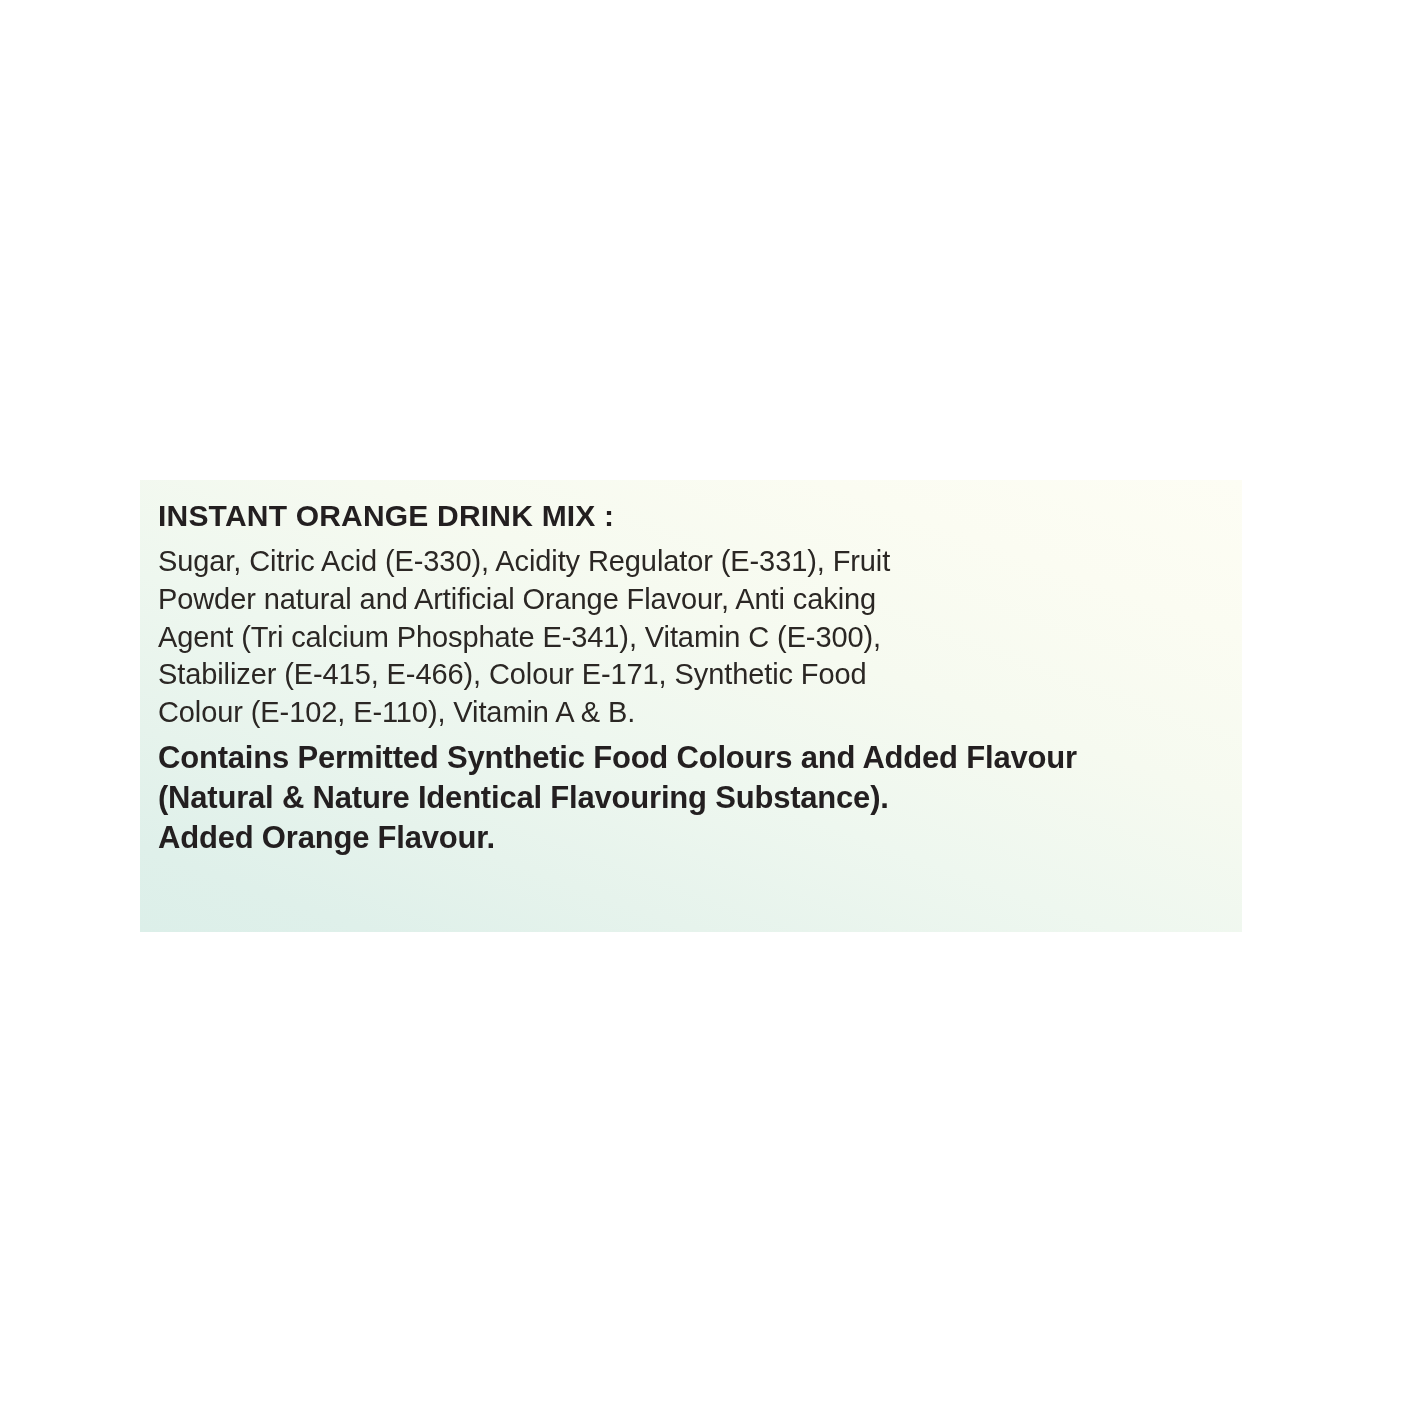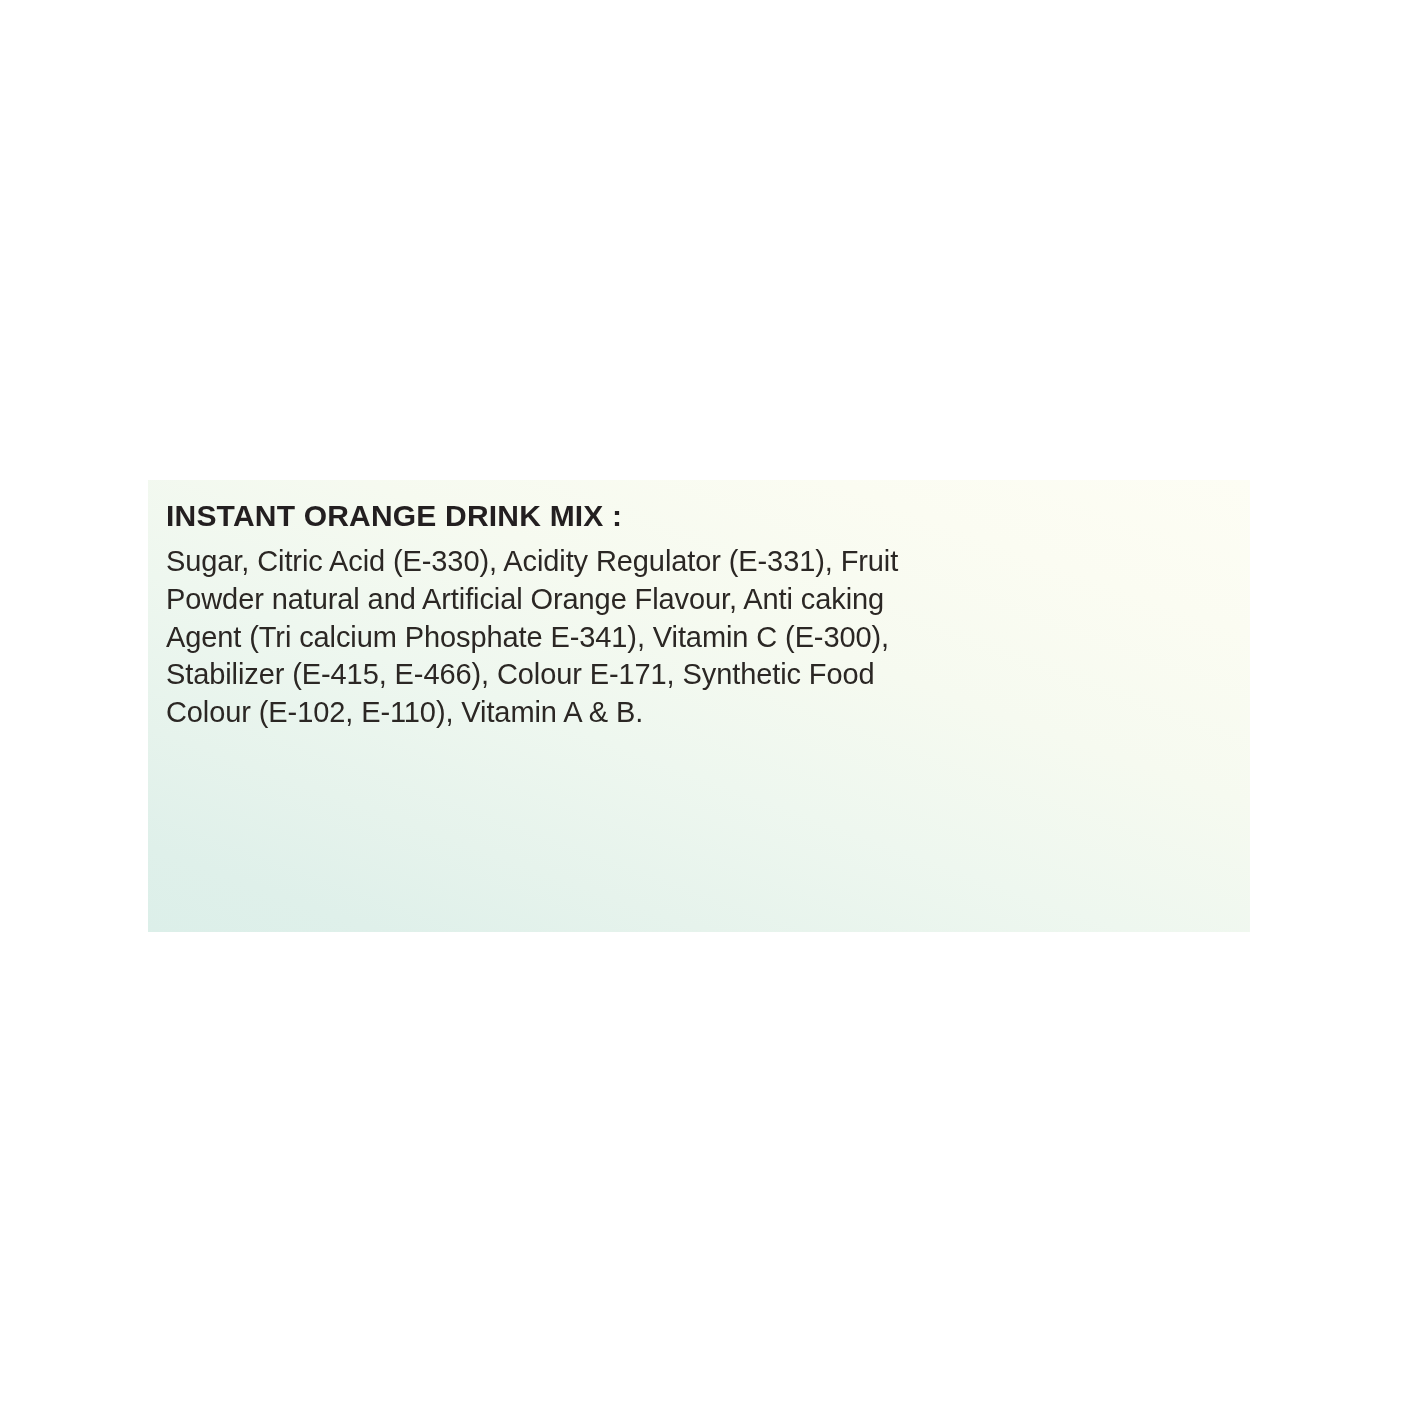--- a/index.html
+++ b/index.html
@@ -16,21 +16,21 @@
   .page {
     position: relative;
     width: 1416px;
     height: 1416px;
     overflow: hidden;
     background: #ffffff;
   }
   
   .label-panel {
     position: absolute;
-    left: 148px;
+    left: 140px;
     top: 480px;
     width: 1102px;
     height: 452px;
     background:
       linear-gradient(200deg,
         #fdfdf4 0%,
         #fbfcf2 18%,
         #f6faf0 38%,
         #eef7ef 58%,
         #e6f3ec 76%,
@@ -75,15 +75,18 @@
 
 <div class="page">
   <div class="label-panel">
     <div class="label-inner">
       <div class="heading">INSTANT ORANGE DRINK MIX :</div>
       <div class="body-text">Sugar, Citric Acid (E-330), Acidity Regulator (E-331), Fruit
 Powder natural and Artificial Orange Flavour, Anti caking
 Agent (Tri calcium Phosphate E-341), Vitamin C (E-300),
 Stabilizer (E-415, E-466), Colour E-171, Synthetic Food
 Colour (E-102, E-110), Vitamin A &amp; B.</div>
+      <div class="bold-text">Contains Permitted Synthetic Food Colours and Added Flavour
+(Natural &amp; Nature Identical Flavouring Substance).
+Added Orange Flavour.</div>
     </div>
   </div>
 </div>
 
 </body></html>

